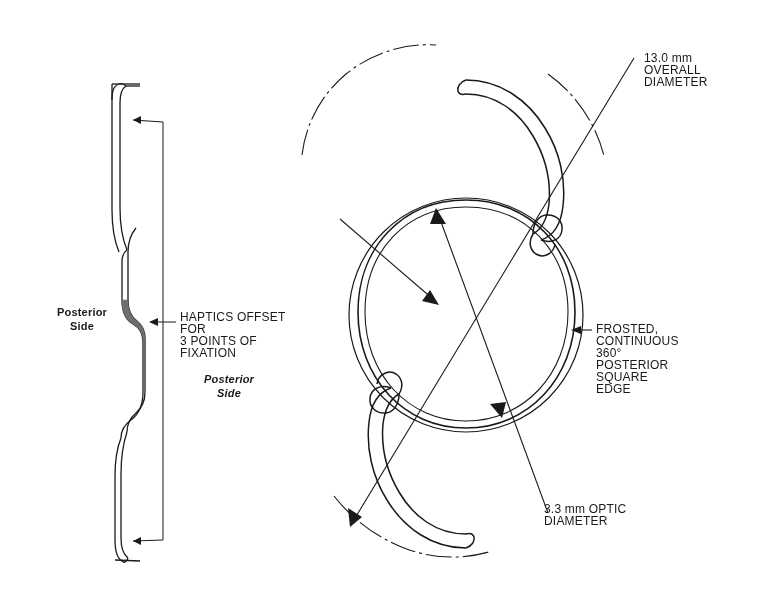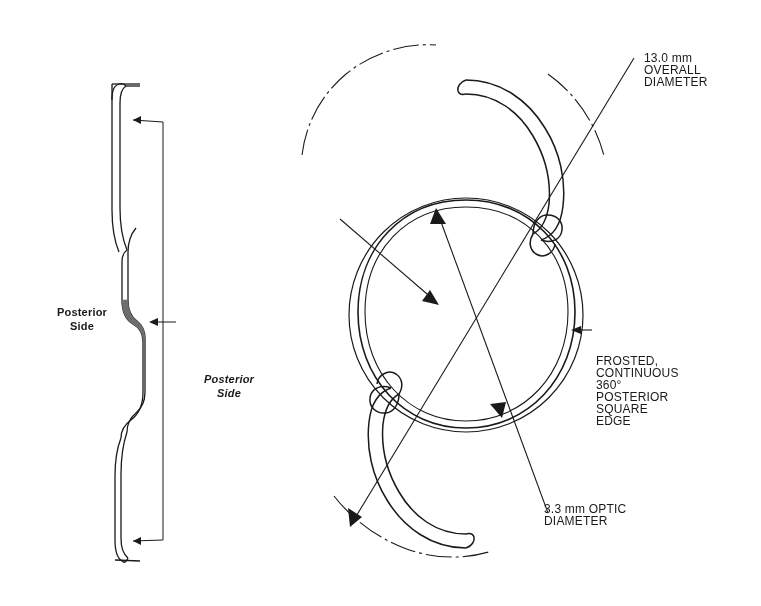--- a/index.html
+++ b/index.html
@@ -132,26 +132,28 @@
       <polygon points="571,330 581,326 581,334" fill="#1a1a1a" stroke="none"></polygon>
     </g>
   </svg>
 
   <div class="label bold center" style="left:46px; top:305px; width:72px;">Posterior
 Side</div>
 
   <div class="label bold center" style="left:184px; top:372px; width:90px;font-style:italic;">Posterior
 Side</div>
 
+  <div class="label" style="left:180px; top:311px; width:120px;">HAPTICS OFFSET FOR
+3 POINTS OF FIXATION</div>
 
 
   <div class="label" style="left:644px; top:52px; width:106px;">13.0 mm OVERALL
 DIAMETER</div>
 
-  <div class="label" style="left:596px; top:323px; width:104px;margin-top:32px;">FROSTED,
+  <div class="label" style="left:596px; top:323px; width:104px;">FROSTED,
 CONTINUOUS 360°
 POSTERIOR SQUARE
 EDGE</div>
 
   <div class="label" style="left:544px; top:503px; width:100px;">3.3 mm OPTIC
 DIAMETER</div>
 
 </div>
 
 </body></html>

